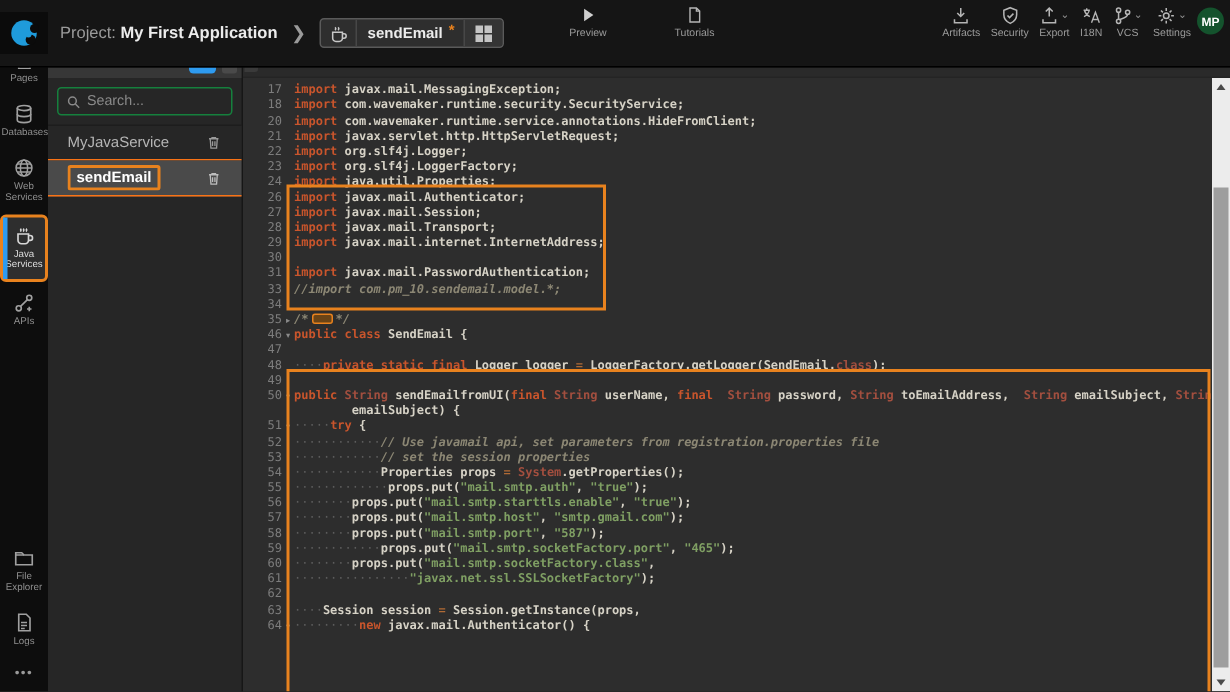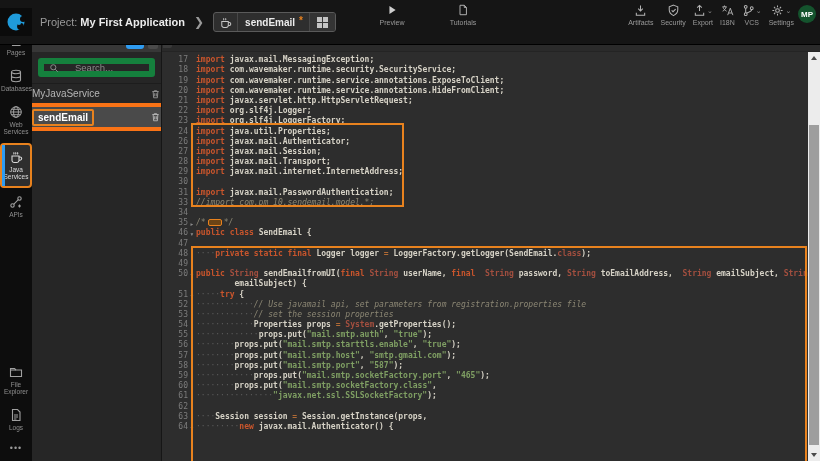--- a/index.html
+++ b/index.html
@@ -33,39 +33,39 @@
   .rail-item.active::before{content:"";position:absolute;left:0;top:0;bottom:0;width:3px;background:#2E9BF0}
   .rail-bottom{position:absolute;bottom:4px;left:0;width:32px}
   .rail-more{color:#9a9a9a;font-size:9px;letter-spacing:1px;text-align:center;padding:4px 0}
   
   .panel{position:absolute;top:28px;left:32px;width:130px;bottom:0;background:#262626;border-right:1px solid #161616;z-index:10}
   .panel-head{height:24px;background:#373737;display:flex;align-items:center;padding:0 3px 0 8px;gap:4px}
   .panel-title{flex:1;font-size:11px;font-weight:700;color:#f0f0f0}
   .add-btn{width:18px;height:18px;background:#2E9BF0;border-radius:3px;color:#fff;font-size:13px;line-height:16px;text-align:center;font-weight:700;flex:none}
   .collapse-tab{width:10px;height:18px;background:#4a4a4a;color:#cfcfcf;font-size:9px;line-height:18px;text-align:center;border-radius:2px;flex:none}
   .search-row{padding:6px 6px;border-bottom:1px solid #1d1d1d}
-  .search-box{height:19px;border:6px solid #15803d;border-radius:3px;display:flex;align-items:center;padding:0 5px;gap:16px}
+  .search-box{height:19px;border:1px solid #15803d;border-radius:3px;display:flex;align-items:center;padding:0 5px;gap:4px}
   .search-box input{flex:1;min-width:0;background:transparent;border:none;outline:none;color:#bdbdbd;font-size:9.5px;font-family:"Liberation Sans",sans-serif}
   .search-box input::placeholder{color:#8a8a8a}
-  .svc-item{height:23px;display:flex;align-items:center;padding:0 0;font-size:10px;color:#b5b5b5;border-bottom:4px solid #f97316;background:#262626}
+  .svc-item{height:23px;display:flex;align-items:center;padding:0 13px;font-size:10px;color:#b5b5b5;border-bottom:1px solid #f97316;background:#262626}
   .svc-item .svc-label{flex:1;white-space:nowrap;overflow:hidden}
   .svc-item.selected{background:#4a4a4a;color:#fff;height:24px}
   .svc-item.selected .ring{border:2px solid #E8821E;border-radius:2px;padding:1px 4px;display:inline-block;font-weight:700}
   
   .ed-toolbar{position:absolute;top:28px;left:162px;right:0;height:24px;background:#2a2a2a;border-bottom:1px solid #242424;z-index:5}
   .ed-collapse{position:absolute;left:1px;top:4px;width:9px;height:16px;background:#3a3a3a;color:#c0c0c0;font-size:9px;line-height:16px;text-align:center;border-radius:0 2px 2px 0}
   .ed-icons{position:absolute;right:16px;top:4px;display:flex;gap:11px;color:#b5b5b5}
   .editor{position:absolute;top:52px;left:162px;right:0;bottom:0;background:#2d2d2d;overflow:hidden;z-index:4}
   #code-rows{position:absolute;top:2px;left:0;right:12px;font-family:"DejaVu Sans Mono",monospace;font-size:8px;font-weight:700}
   .row{height:10.2px;display:flex;align-items:flex-end;overflow:visible}
   .gut{width:26px;text-align:right;color:#7d7d7d;font-weight:400;flex:none;font-size:8px}
   .fm{width:8px;text-align:center;color:#8a8a8a;font-size:5.5px;flex:none;font-family:"DejaVu Sans",sans-serif}
   .cl{white-space:pre}
   .kw{color:#C9552C}.ty{color:#A34F3F}.pl{color:#D6D2C6}.st{color:#7F9F63}
-  .cm{color:#8C8774;font-style:italic;font-weight:400}
+  .cm{color:#8C8774;font-style:italic;font-weight:700}
   .ws{color:#5C5C5C;font-weight:400}.op{color:#B06A35}
   .chip{display:inline-block;width:14px;height:7px;border:1px solid #E8821E;background:#6b4416;border-radius:2px;margin:0 2px;vertical-align:-1px}
   .obox{position:absolute;border:2px solid #E8821E;pointer-events:none;z-index:6}
   #box-imports{left:29px;top:71px;width:213px;height:84px}
   #box-class{left:29px;top:194px;width:616px;height:300px}
   
   .scroll{position:absolute;top:0;right:0;width:12px;bottom:0;background:#ececec;z-index:7}
   .sb-up{position:absolute;top:0;left:0;right:0;height:12px;display:flex;align-items:center;justify-content:center}
   .sb-down{position:absolute;bottom:0;left:0;right:0;height:12px;display:flex;align-items:center;justify-content:center}
   .tri-up{width:0;height:0;border-left:3px solid transparent;border-right:3px solid transparent;border-bottom:4px solid #4a4a4a}
@@ -304,25 +304,20 @@
         <span class="gut">17</span>
         <span class="fm"></span>
         <span class="cl"><span class="kw">import </span><span class="pl">javax.mail.MessagingException;</span></span>
       </div>
       <div class="row">
         <span class="gut">18</span>
         <span class="fm"></span>
         <span class="cl"><span class="kw">import </span><span class="pl">com.wavemaker.runtime.security.SecurityService;</span></span>
       </div>
       <div class="row">
-        <span class="gut">19</span>
-        <span class="fm"></span>
-        <span class="cl"><span class="kw">import </span><span class="pl">com.wavemaker.runtime.service.annotations.ExposeToClient;</span></span>
-      </div>
-      <div class="row">
         <span class="gut">20</span>
         <span class="fm"></span>
         <span class="cl"><span class="kw">import </span><span class="pl">com.wavemaker.runtime.service.annotations.HideFromClient;</span></span>
       </div>
       <div class="row">
         <span class="gut">21</span>
         <span class="fm"></span>
         <span class="cl"><span class="kw">import </span><span class="pl">javax.servlet.http.HttpServletRequest;</span></span>
       </div>
       <div class="row">

